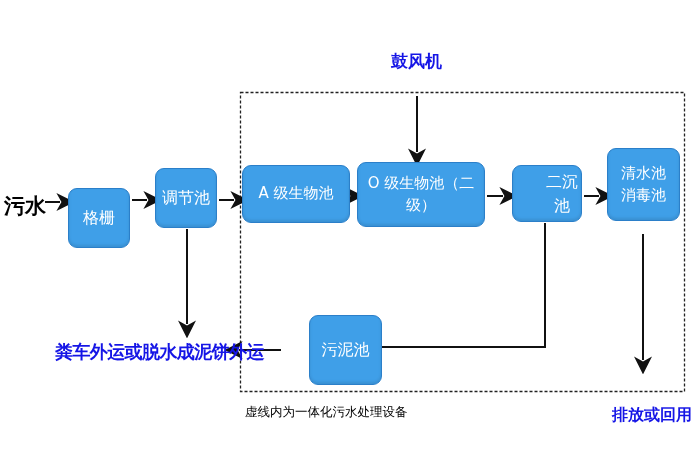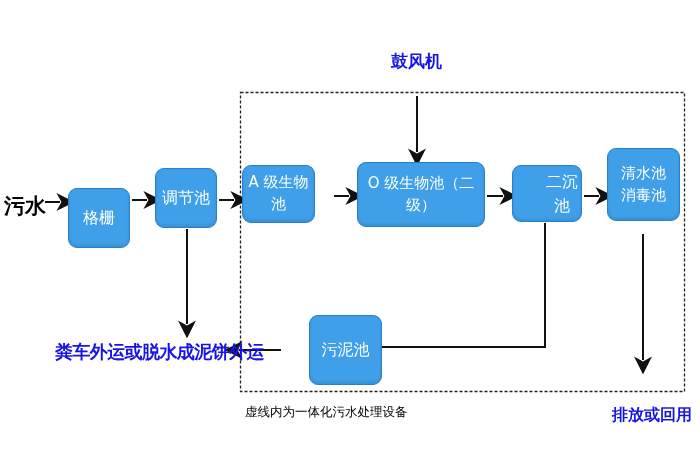--- a/index.html
+++ b/index.html
@@ -51,21 +51,21 @@
 
     <path d="M545 223 L545 347 L368 347" fill="none" stroke="#111111" stroke-width="2" marker-end="url(#ah)"></path>
 
     <line x1="281" y1="350" x2="239" y2="350" stroke="#111111" stroke-width="2" marker-end="url(#ah)"></line>
   </svg>
 
   <div class="node" style="left:68px;top:168px;width:62px;height:60px;font-size:16px;margin-top:20px;">格栅</div>
 
   <div class="node" style="left:155px;top:168px;width:62px;height:60px;font-size:16px;">调节池</div>
 
-  <div class="node" style="left:242px;top:165px;width:73px;height:58px;">A 级生物池</div>
+  <div class="node" style="left:242px;top:165px;width:108px;height:58px;">A 级生物池</div>
 
   <div class="node" style="left:357px;top:162px;width:128px;height:65px;">O 级生物池（二级）</div>
 
   <div class="node" style="left:512px;top:165px;width:70px;height:57px;font-size:16px;padding-left:30px;">二沉池</div>
 
   <div class="node" style="left:607px;top:148px;width:73px;height:73px;">清水池
 消毒池</div>
 
   <div class="node" style="left:283px;top:315px;width:73px;height:70px;font-size:16px;margin-left:26px;">污泥池</div>
 

